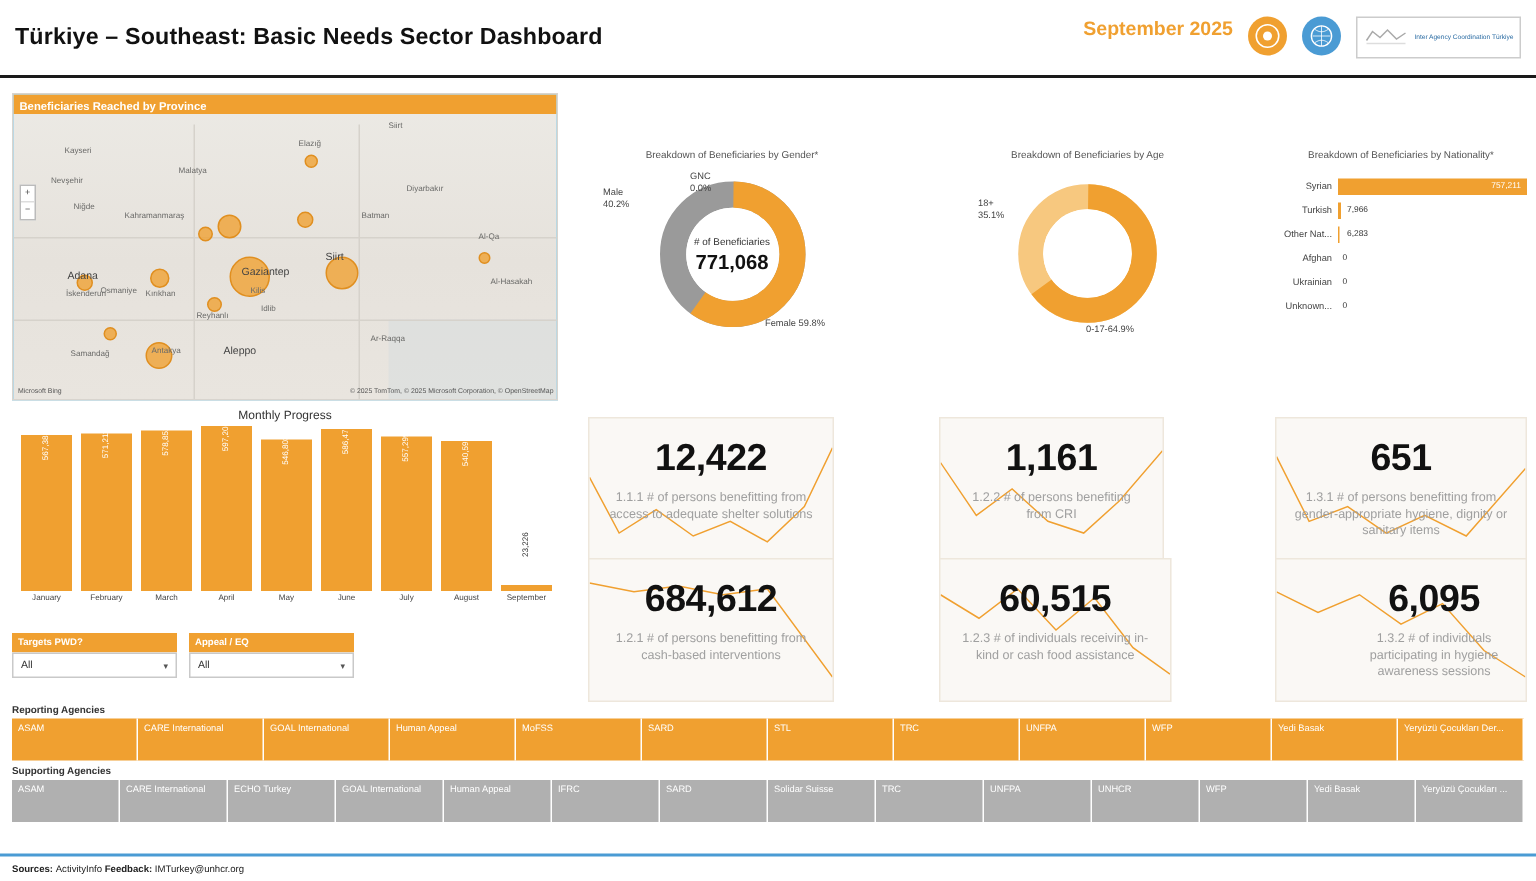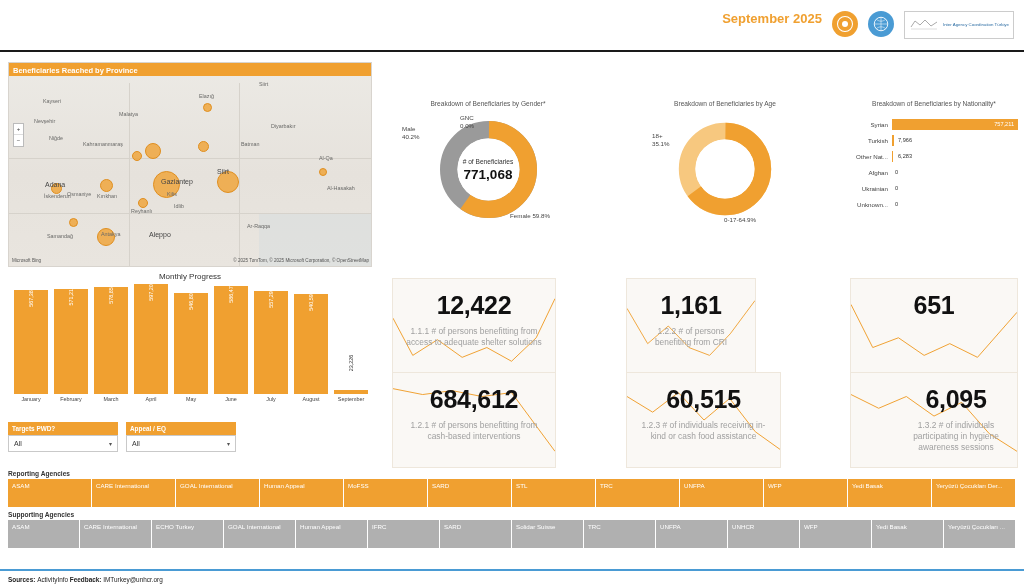--- a/index.html
+++ b/index.html
@@ -136,20 +136,21 @@
 
   .footer { position:absolute; left:0; right:0; bottom:0; height:18px;
     border-top:2px solid #4a9bd4; font-size:6.4px; color:#222;
     display:flex; align-items:center; padding:0 8px; }
   .footer b { font-weight:bold; }
 </style>
 </head>
 <body>
 
 <div class="header">
+  <div class="header-title">Türkiye – Southeast: Basic Needs Sector Dashboard</div>
   <div class="header-right">
     <div class="header-date">September 2025</div>
     <div class="logo-circle">
       <svg width="18" height="18" viewBox="0 0 24 24">
           <circle cx="12" cy="12" r="10" fill="none" stroke="#fff" stroke-width="1.4"></circle>
           <circle cx="12" cy="12" r="4" fill="#fff"></circle>
         </svg>
     </div>
     <div class="logo-un">
       <svg width="18" height="18" viewBox="0 0 24 24">
@@ -393,33 +394,34 @@
 </div>
 
 <div class="kpi" style="left:392px;top:278px;width:164px;height:96px;">
   <svg class="spark" viewBox="0 0 164 96" preserveAspectRatio="none">
     <path d="M0 40 L20 78 L45 62 L70 80 L95 70 L120 84 L145 60 L164 20" stroke="#f0a030" stroke-width="1" fill="none"></path>
   </svg>
   <div class="num">12,422</div>
   <div class="desc">1.1.1 # of persons benefitting from access to adequate shelter solutions</div>
 </div>
 
-<div class="kpi" style="left:626px;top:278px;width:130px;height:96px;">
+<div class="kpi" style="left:626px;top:278px;width:150px;height:96px;">
   <svg class="spark" viewBox="0 0 155 96" preserveAspectRatio="none">
     <path d="M0 30 L25 66 L50 48 L75 70 L100 78 L125 56 L155 22" stroke="#f0a030" stroke-width="1" fill="none"></path>
   </svg>
   <div class="num">1,161</div>
   <div class="desc">1.2.2 # of persons benefiting from CRI</div>
 </div>
 
 <div class="kpi" style="left:850px;top:278px;width:168px;height:96px;">
   <svg class="spark" viewBox="0 0 168 96" preserveAspectRatio="none">
     <path d="M0 26 L22 70 L48 60 L74 78 L100 66 L128 80 L168 34" stroke="#f0a030" stroke-width="1" fill="none"></path>
   </svg>
   <div class="num">651</div>
+  <div class="desc">1.3.1 # of persons benefitting from gender-appropriate hygiene, dignity or sanitary items</div>
 </div>
 
 <div class="kpi" style="left:392px;top:372px;width:164px;height:96px;">
   <svg class="spark" viewBox="0 0 164 96" preserveAspectRatio="none">
     <path d="M0 16 L30 22 L60 18 L90 24 L120 20 L164 80" stroke="#f0a030" stroke-width="1" fill="none"></path>
   </svg>
   <div class="num">684,612</div>
   <div class="desc">1.2.1 # of persons benefitting from cash-based interventions</div>
 </div>
 

